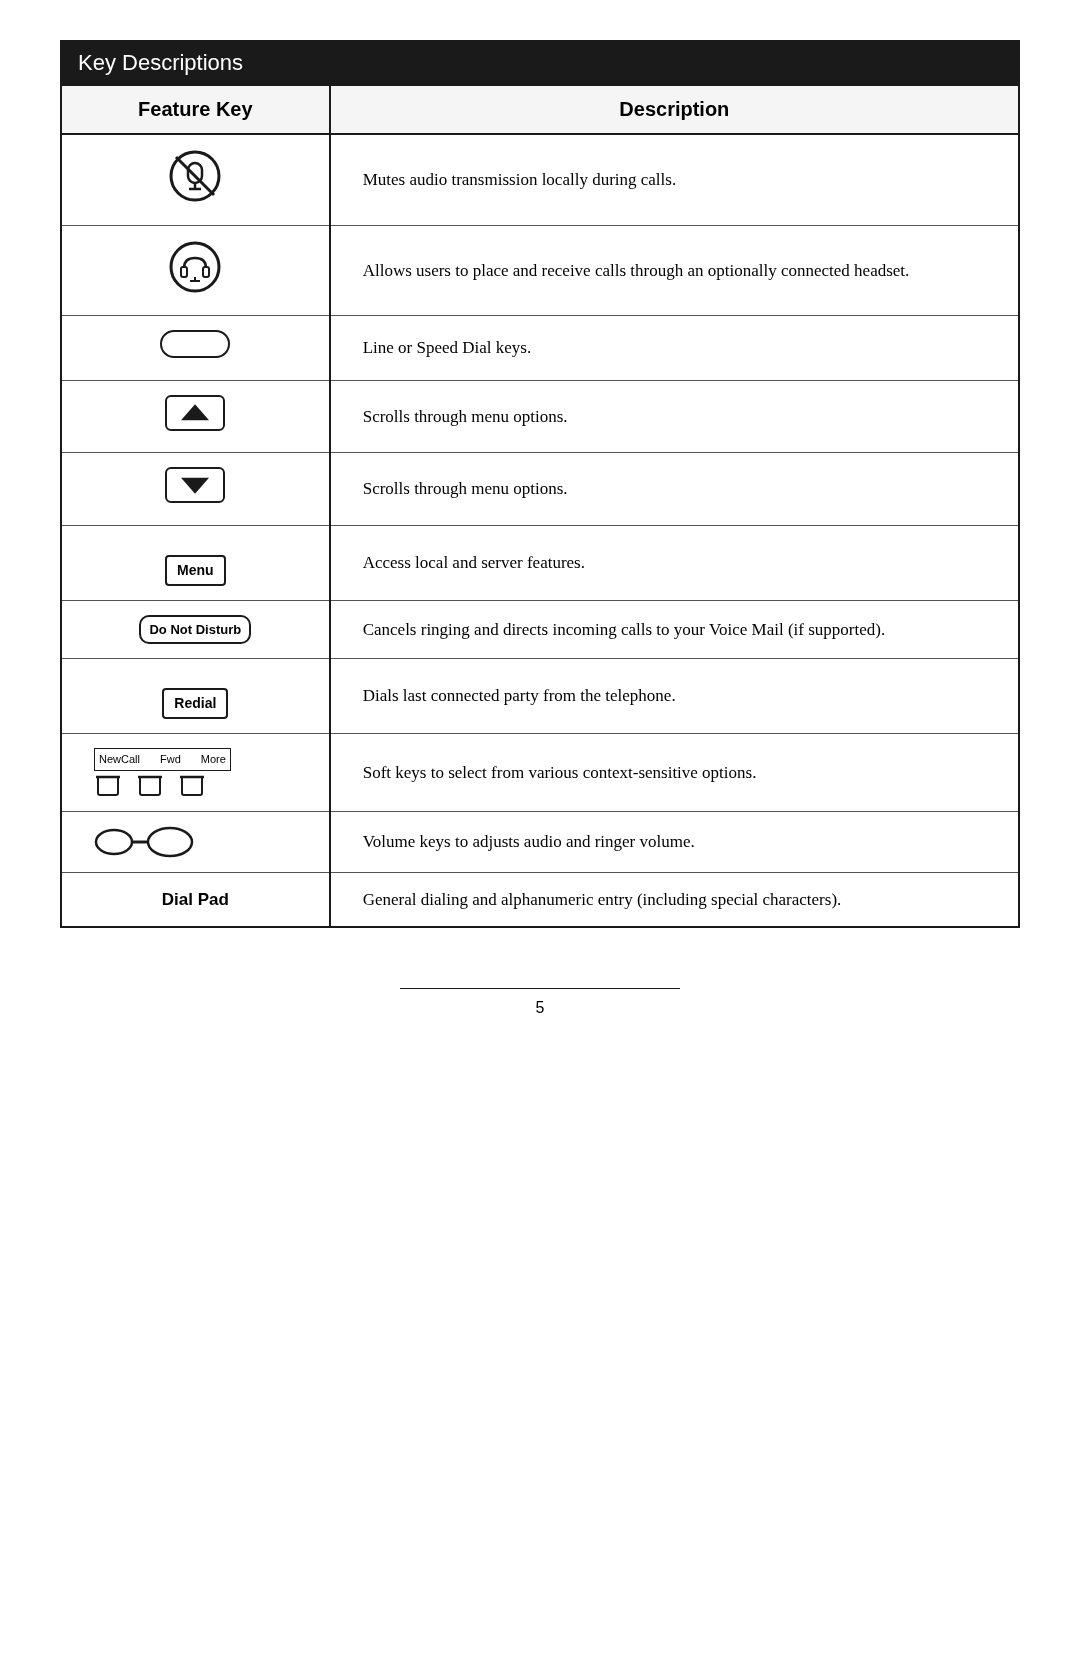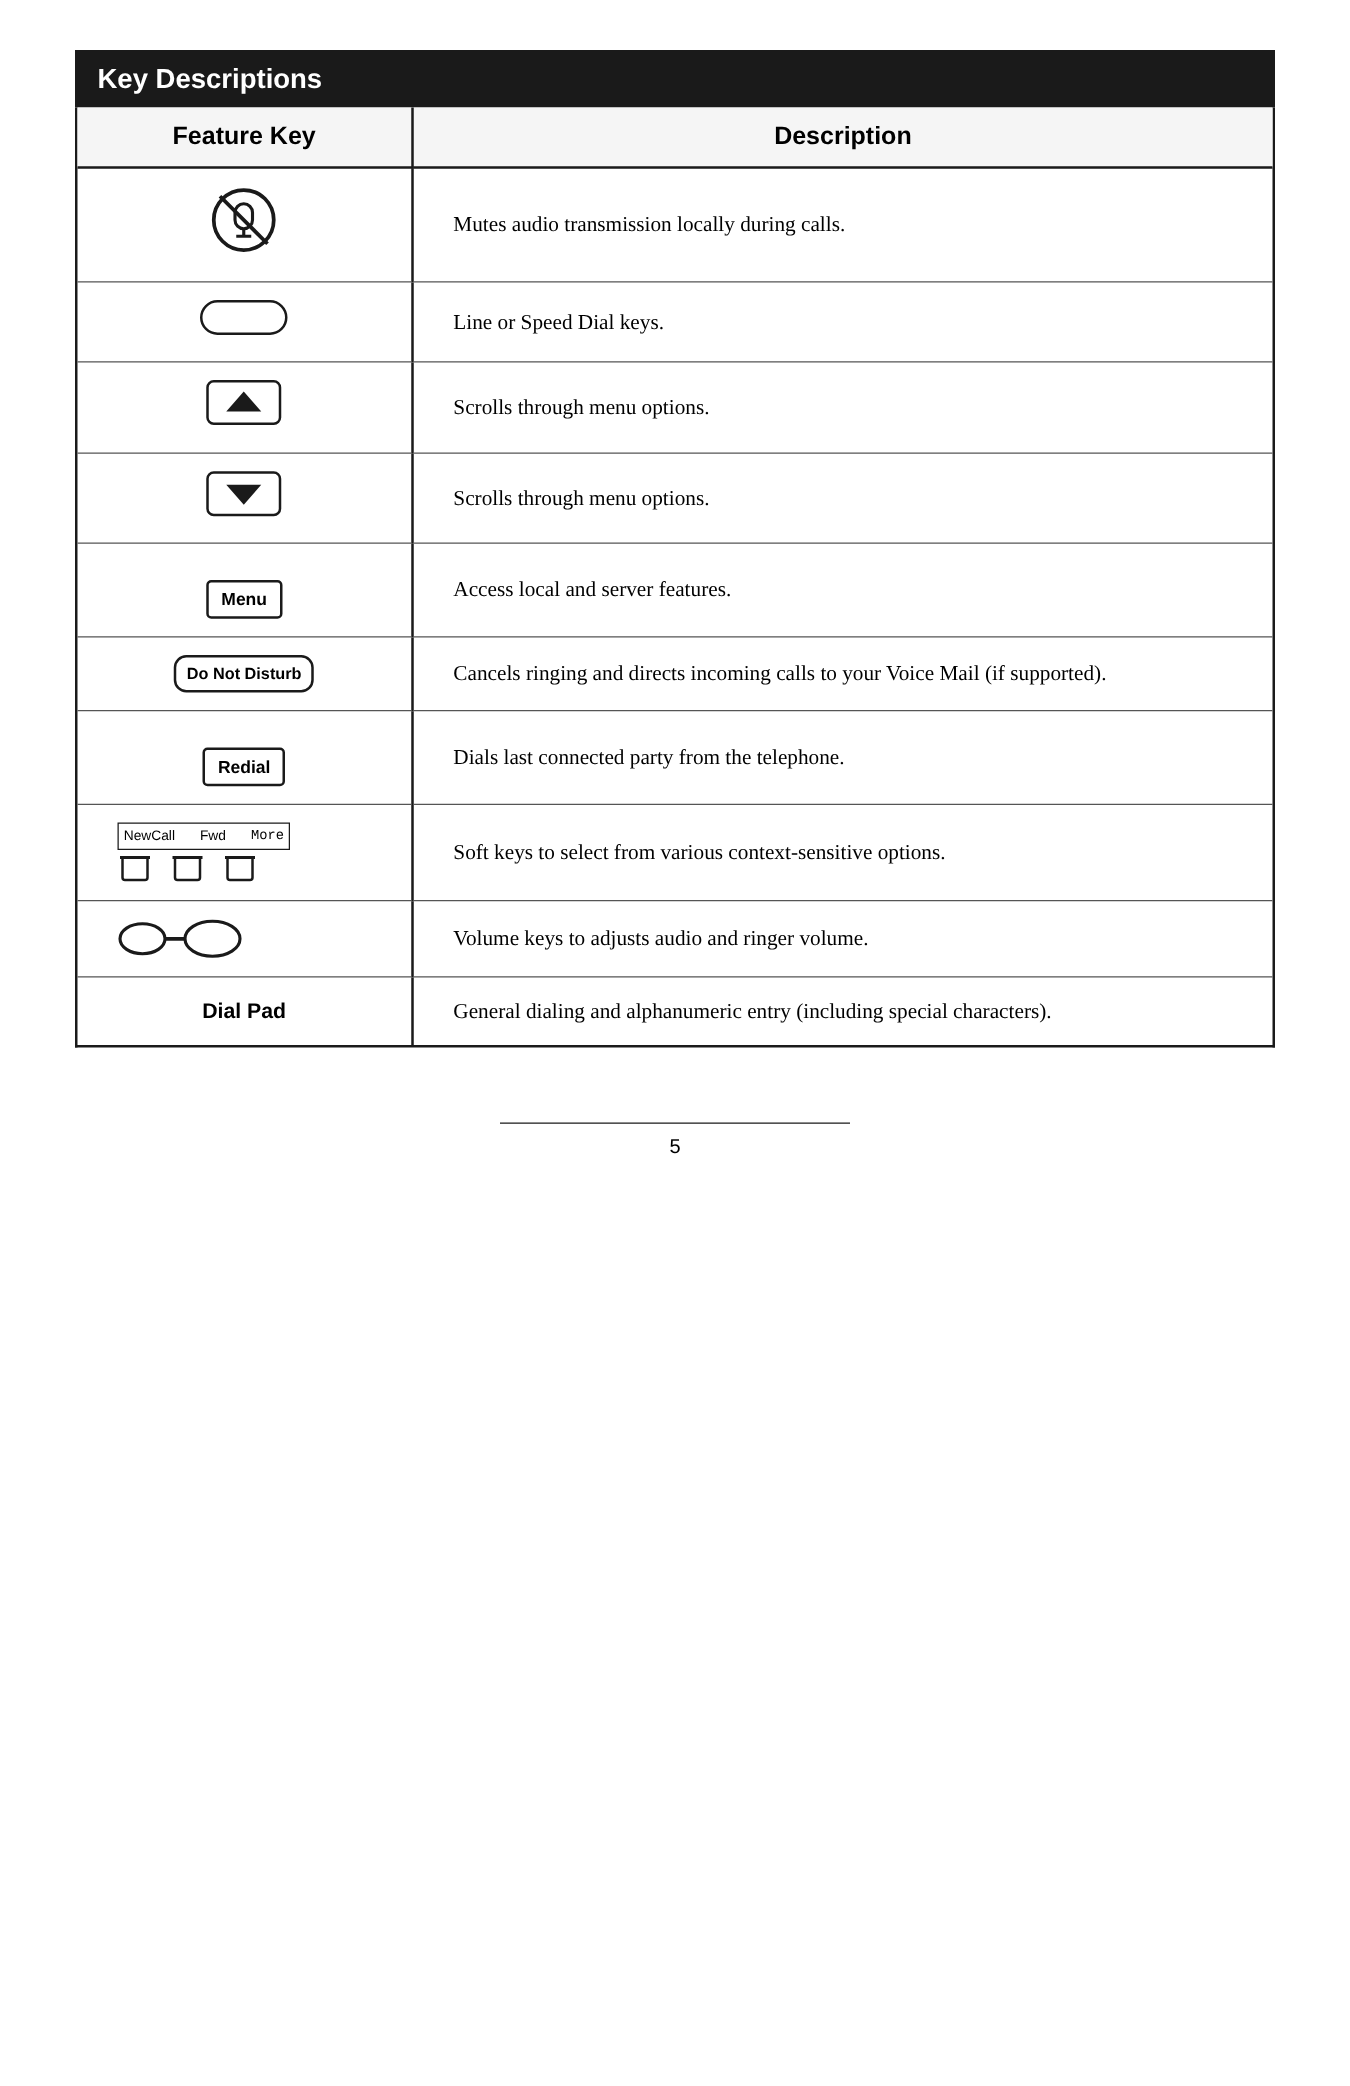--- a/index.html
+++ b/index.html
@@ -21,21 +21,21 @@
 
     .page-container {
       width: 100%;
       max-width: 960px;
     }
 
     .section-header {
       background: #1a1a1a;
       color: #ffffff;
       font-family: Arial, Helvetica, sans-serif;
-      font-weight: bold;
+      font-weight: normal;
       font-size: 22px;
       padding: 10px 18px;
       margin-bottom: 0;
     }
 
     .table-wrapper {
       width: 100%;
       border: 2px solid #1a1a1a;
       border-top: none;
     }
@@ -242,20 +242,37 @@
                 <rect x="20" y="14" width="14" height="20" rx="7" fill="none" stroke="#1a1a1a" stroke-width="2.5"></rect>
                 <line x1="27" y1="34" x2="27" y2="40" stroke="#1a1a1a" stroke-width="2.5"></line>
                 <line x1="21" y1="40" x2="33" y2="40" stroke="#1a1a1a" stroke-width="2.5"></line>
                 <line x1="8" y1="8" x2="46" y2="46" stroke="#1a1a1a" stroke-width="3"></line>
               </svg>
             </span>
           </td>
           <td>Mutes audio transmission locally during calls.</td>
         </tr>
 
+        <tr>
+          <td>
+            <span>
+              <svg width="54" height="54" viewBox="0 0 54 54" class="svg-icon">
+                <circle cx="27" cy="27" r="24" fill="none" stroke="#1a1a1a" stroke-width="3"></circle>
+                <path d="M16 28 Q16 18 27 18 Q38 18 38 28" fill="none" stroke="#1a1a1a" stroke-width="2.5"></path>
+                <rect x="13" y="27" width="6" height="10" rx="2" fill="none" stroke="#1a1a1a" stroke-width="2"></rect>
+                <rect x="35" y="27" width="6" height="10" rx="2" fill="none" stroke="#1a1a1a" stroke-width="2"></rect>
+                <line x1="27" y1="37" x2="27" y2="41" stroke="#1a1a1a" stroke-width="2"></line>
+                <line x1="22" y1="41" x2="32" y2="41" stroke="#1a1a1a" stroke-width="2"></line>
+              </svg>
+            </span>
+          </td>
+          <td>
+            <span>Allows users to place and receive calls through an optionally connected headset.</span>
+          </td>
+        </tr>
 
         <tr>
           <td>
             <span class="icon-line-key"></span>
           </td>
           <td>Line or Speed Dial keys.</td>
         </tr>
 
         <tr>
           <td>
@@ -292,21 +309,21 @@
           <td>Dials last connected party from the telephone.</td>
         </tr>
 
 
         <tr>
           <td>
             <div class="softkey-container">
               <div class="softkey-labels">
                 <span style="font-family:Arial;font-size:11px;">NewCall</span>
                 <span style="font-family:Arial;font-size:11px;">Fwd</span>
-                <span style="font-family:Liberation Mono, monospace;font-size:11px;">More</span>
+                <span style="font-family:Liberation Sans, sans-serif;font-size:11px;">More</span>
               </div>
               <div class="softkey-icons">
                 <svg width="28" height="22" viewBox="0 0 28 22">
                   <line x1="2" y1="2" x2="26" y2="2" stroke="#1a1a1a" stroke-width="2.5"></line>
                   <path d="M4 2 L4 18 Q4 20 6 20 L22 20 Q24 20 24 18 L24 2" fill="none" stroke="#1a1a1a" stroke-width="2"></path>
                 </svg>
                 <svg width="28" height="22" viewBox="0 0 28 22">
                   <line x1="2" y1="2" x2="26" y2="2" stroke="#1a1a1a" stroke-width="2.5"></line>
                   <path d="M4 2 L4 18 Q4 20 6 20 L22 20 Q24 20 24 18 L24 2" fill="none" stroke="#1a1a1a" stroke-width="2"></path>
                 </svg>

